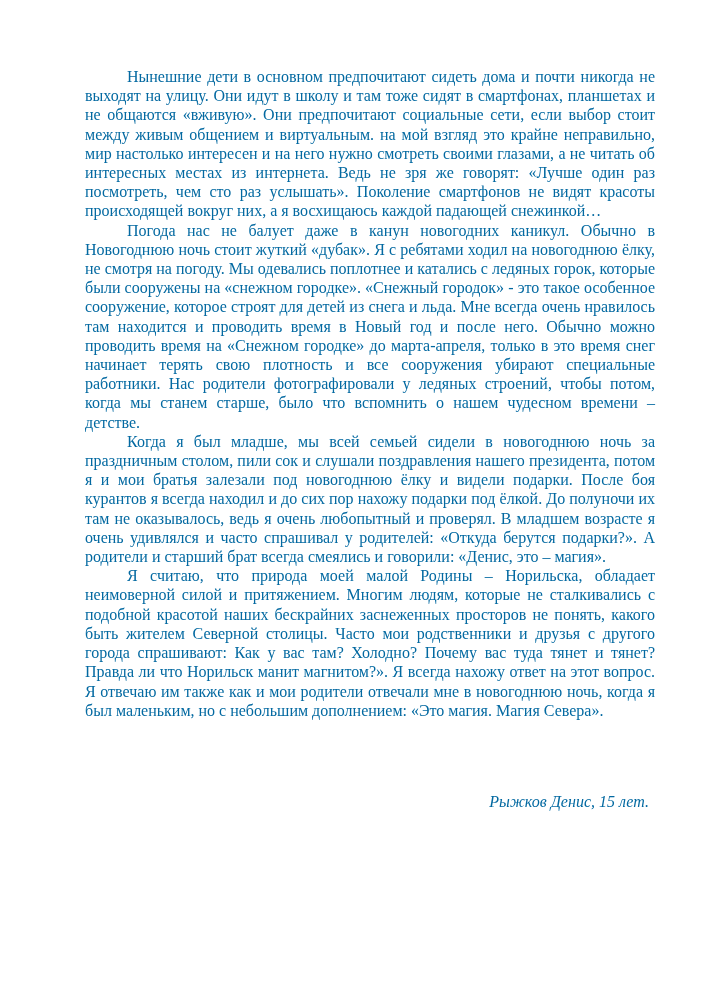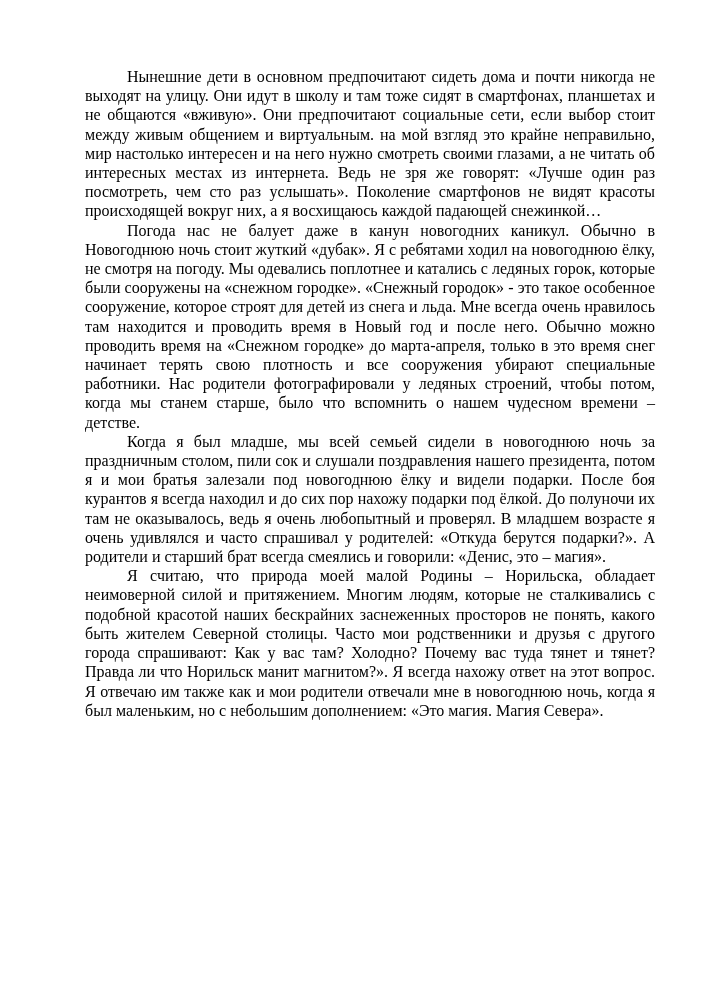--- a/index.html
+++ b/index.html
@@ -13,21 +13,21 @@
     height: 1000px;
     background: #ffffff;
     overflow: hidden;
     font-family: "Liberation Serif", "DejaVu Serif", serif;
   }
   .content {
     position: absolute;
     top: 67px;
     left: 85px;
     width: 570px;
-    color: #000000;
+    color: #0369a1;
     font-size: 16px;
     line-height: 19.2px;
   }
   .para {
     margin: 0;
     text-align: justify;
     text-indent: 42px;
   }
   .signature {
     margin: 72px 6px 0 0;
@@ -37,14 +37,15 @@
 </style>
 </head>
 <body>
 
 <div class="page">
   <div class="content">
     <p class="para">Нынешние дети в основном предпочитают сидеть дома и почти никогда не выходят на улицу. Они идут в школу и там тоже сидят в смартфонах, планшетах и не общаются «вживую». Они предпочитают социальные сети, если выбор стоит между живым общением и виртуальным. на мой взгляд это крайне неправильно, мир настолько интересен и на него нужно смотреть своими глазами, а не читать об интересных местах из интернета. Ведь не зря же говорят: «Лучше один раз посмотреть, чем сто раз услышать». Поколение смартфонов не видят красоты происходящей вокруг них, а я восхищаюсь каждой падающей снежинкой…</p>
     <p class="para">Погода нас не балует даже в канун новогодних каникул. Обычно в Новогоднюю ночь стоит жуткий «дубак». Я с ребятами ходил на новогоднюю ёлку, не смотря на погоду. Мы одевались поплотнее и катались с ледяных горок, которые были сооружены на «снежном городке». «Снежный городок» - это такое особенное сооружение, которое строят для детей из снега и льда. Мне всегда очень нравилось там находится и проводить время в Новый год и после него. Обычно можно проводить время на «Снежном городке» до марта-апреля, только в это время снег начинает терять свою плотность и все сооружения убирают специальные работники. Нас родители фотографировали у ледяных строений, чтобы потом, когда мы станем старше, было что вспомнить о нашем чудесном времени – детстве.</p>
     <p class="para">Когда я был младше, мы всей семьей сидели в новогоднюю ночь за праздничным столом, пили сок и слушали поздравления нашего президента, потом я и мои братья залезали под новогоднюю ёлку и видели подарки. После боя курантов я всегда находил и до сих пор нахожу подарки под ёлкой. До полуночи их там не оказывалось, ведь я очень любопытный и проверял. В младшем возрасте я очень удивлялся и часто спрашивал у родителей: «Откуда берутся подарки?». А родители и старший брат всегда смеялись и говорили: «Денис, это – магия».</p>
     <p class="para">Я считаю, что природа моей малой Родины – Норильска, обладает неимоверной силой и притяжением. Многим людям, которые не сталкивались с подобной красотой наших бескрайних заснеженных просторов не понять, какого быть жителем Северной столицы. Часто мои родственники и друзья с другого города спрашивают:  Как у вас там? Холодно? Почему вас туда тянет и тянет? Правда ли что Норильск манит магнитом?». Я всегда нахожу ответ на этот вопрос. Я отвечаю им также как и мои родители отвечали мне в новогоднюю ночь, когда я был маленьким, но с небольшим дополнением: «Это магия. Магия Севера».</p>
+    <p class="signature">Рыжков Денис, 15 лет.</p>
   </div>
 </div>
 
 </body></html>

